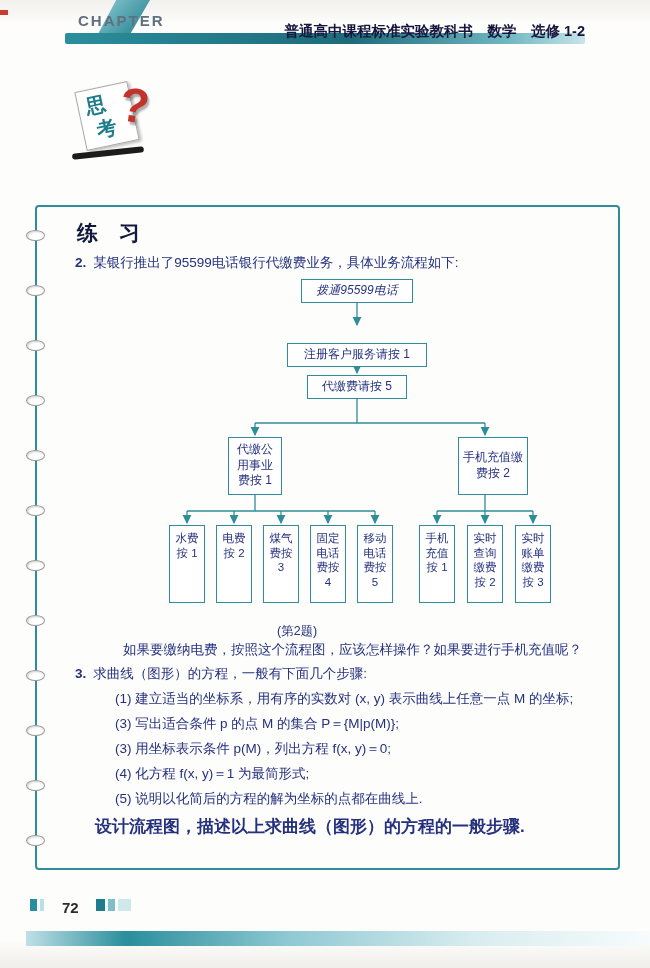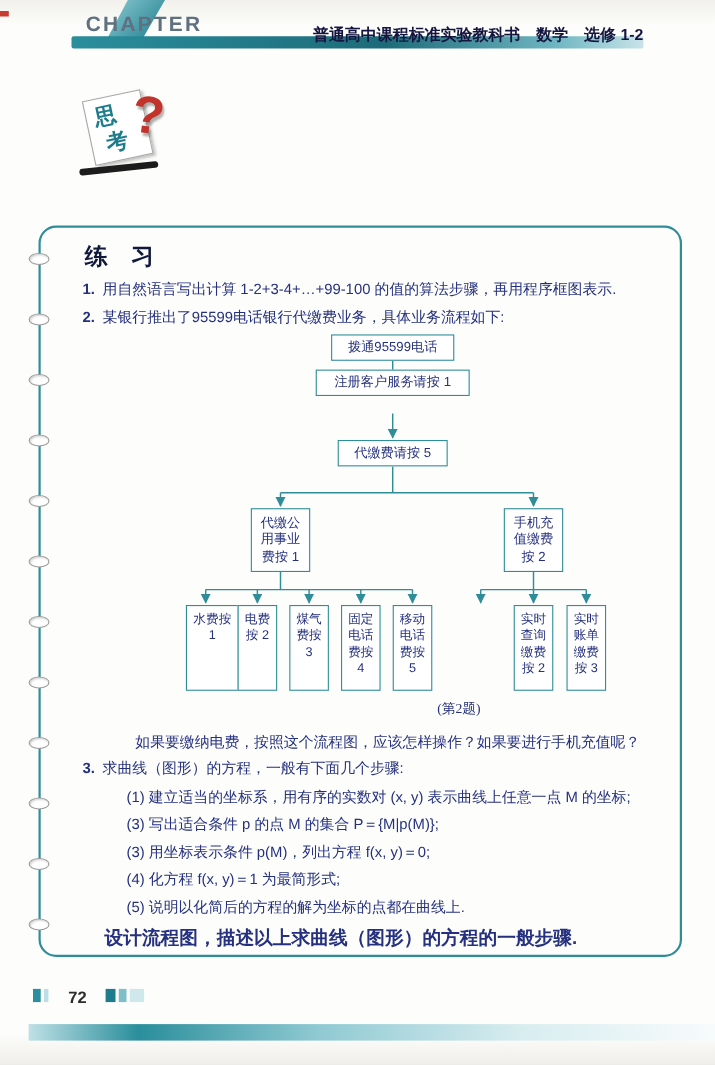--- a/index.html
+++ b/index.html
@@ -10,21 +10,21 @@
     overflow:hidden;
   }
   
   .red-tick { position:absolute; left:0; top:10px; width:8px; height:5px; background:#c93a30; }
   .chapter-shape {
     position:absolute; left:98px; top:0; width:52px; height:34px;
     background:linear-gradient(135deg,#8ecbd4,#1d7d8c);
     clip-path:polygon(35% 0, 100% 0, 62% 100%, 0 100%);
   }
   .chapter-label {
-    position:absolute; left:78px; top:12px; font-size:19px; font-weight:bold;
+    position:absolute; left:78px; top:12px; font-size:15px; font-weight:bold;
     letter-spacing:2px; color:#5f7080; z-index:2;
   }
   .header-bar {
     position:absolute; left:65px; top:33px; width:520px; height:11px; border-radius:2px;
     background:linear-gradient(90deg,#2a8e9c 0%,#1d6b7a 55%,#6fb7c2 85%,#c8e4e9 100%);
   }
   .header-title {
     position:absolute; left:230px; top:22px; width:355px; text-align:right;
     font-size:14.5px; font-weight:bold; color:#15153f; z-index:2;
   }
@@ -43,21 +43,21 @@
     transform:rotate(8deg); text-shadow:2px 3px 2px rgba(110,110,110,0.55); z-index:2;
   }
   .think-underline {
     position:absolute; left:10px; top:68px; width:72px; height:6px; background:#1c1c1c;
     transform:rotate(-6deg); border-radius:3px;
   }
   .think-text { position:absolute; left:110px; top:40px; font-size:14.5px; color:#23307c; }
   
   .ex-box {
     position:absolute; left:35px; top:205px; width:585px; height:665px;
-    border:2px solid #2f8d99; border-radius:16px;
+    border:2px solid #2f8d99; border-radius:4px;
     padding:12px 16px 0 28px;
   }
   .hole {
     position:absolute; left:-11px; width:19px; height:11px; background:#fff;
     border:1px solid #9a9a9a; border-radius:50%;
     box-shadow:inset 1px 1px 2px rgba(0,0,0,0.18);
   }
   .ex-title { margin-left:12px; font-size:21px; font-weight:bold; color:#10183c; }
   .ex-item { margin:6px 0 0 10px; font-size:13.5px; color:#25317f; line-height:1.45; }
   .ex-num { font-weight:bold; margin-right:7px; }
@@ -68,22 +68,22 @@
   .flowchart { position:relative; width:560px; height:360px; margin:6px 0 0 22px; }
   .fc-svg { position:absolute; left:0; top:0; }
   .fc-box {
     position:absolute; border:1.3px solid #2f8d99; background:#fff; color:#25317f;
     font-size:12px; line-height:1.3; text-align:center;
     display:flex; align-items:center; justify-content:center; padding:2px 3px;
     word-break:break-all;
   }
   .fc-tall { align-items:flex-start; padding-top:5px; font-size:11.5px; }
   .fc-caption {
-    position:absolute; left:190px; top:332px; width:160px; text-align:right;
-    font-size:12.5px; color:#25317f;font-family:Liberation Serif, serif;
+    position:absolute; left:190px; top:344px; width:160px; text-align:left;
+    font-size:12.5px; color:#25317f;
   }
   
   .pgnum { position:absolute; top:899px; font-size:15px; font-weight:bold; color:#2c2c2c; }
   .fsq { position:absolute; top:899px; height:12px; }
   .bottom-band {
     position:absolute; left:26px; top:931px; width:624px; height:15px;
     background:linear-gradient(90deg,#bfe0e6 0%,#2a8e9c 16%,#8fc9d2 42%,#d8edf0 72%,#f7fbfc 100%);
   }
 </style>
 </head>
@@ -115,23 +115,20 @@
     <div class="hole" style="top:298px"></div>
     <div class="hole" style="top:353px"></div>
     <div class="hole" style="top:408px"></div>
     <div class="hole" style="top:463px"></div>
     <div class="hole" style="top:518px"></div>
     <div class="hole" style="top:573px"></div>
     <div class="hole" style="top:628px"></div>
 
     <div class="ex-title">练　习</div>
 
-    <div class="ex-item">
-      <span class="ex-num">1.</span><span>用自然语言写出计算 1-2+3-4+…+99-100 的值的算法步骤，再用程序框图表示.</span>
-    </div>
 
     <div class="ex-item">
       <span class="ex-num">2.</span><span>某银行推出了95599电话银行代缴费业务，具体业务流程如下:</span>
     </div>
 
     <div class="flowchart">
       <svg class="fc-svg" width="560" height="360">
         <defs>
           <marker id="arw" viewBox="0 0 10 10" refX="9" refY="5" markerWidth="7" markerHeight="7" orient="auto">
             <path d="M0,0 L10,5 L0,10 z" fill="#2f8d99"></path>
@@ -152,30 +149,31 @@
           <line x1="241" y1="232" x2="241" y2="244" marker-end="url(#arw)"></line>
           <line x1="288" y1="232" x2="288" y2="244" marker-end="url(#arw)"></line>
           <line x1="398" y1="216" x2="398" y2="232"></line>
           <line x1="350" y1="232" x2="446" y2="232"></line>
           <line x1="350" y1="232" x2="350" y2="244" marker-end="url(#arw)"></line>
           <line x1="398" y1="232" x2="398" y2="244" marker-end="url(#arw)"></line>
           <line x1="446" y1="232" x2="446" y2="244" marker-end="url(#arw)"></line>
         </g>
       </svg>
 
-      <div class="fc-box" style="left:214px; top:0;   width:112px; height:24px;">拨通95599电话</div>
-      <div class="fc-box" style="left:200px; top:32px; width:140px; height:24px;">注册客户服务请按 1</div>
+      <div class="fc-box" style="left:214px; top:0;   width:112px; height:24px;font-style:italic;">拨通95599电话</div>
+      <div class="fc-box" style="left:200px; top:64px; width:140px; height:24px;">注册客户服务请按 1</div>
       <div class="fc-box" style="left:220px; top:96px; width:100px; height:24px;">代缴费请按 5</div>
       <div class="fc-box" style="left:141px; top:158px; width:54px; height:58px;">代缴公用事业费按 1</div>
-      <div class="fc-box" style="left:371px; top:158px; width:54px; height:58px;">手机充值缴费按 2</div>
-      <div class="fc-box fc-tall" style="left:82px;  top:246px; width:48px; height:78px;">水费按 1</div>
+      <div class="fc-box" style="left:371px; top:158px; width:70px; height:58px;">手机充值缴费按 2</div>
+      <div class="fc-box fc-tall" style="left:82px;  top:246px; width:36px; height:78px;">水费按 1</div>
       <div class="fc-box fc-tall" style="left:129px; top:246px; width:36px; height:78px;">电费按 2</div>
       <div class="fc-box fc-tall" style="left:176px; top:246px; width:36px; height:78px;">煤气费按 3</div>
       <div class="fc-box fc-tall" style="left:223px; top:246px; width:36px; height:78px;">固定电话费按 4</div>
       <div class="fc-box fc-tall" style="left:270px; top:246px; width:36px; height:78px;">移动电话费按 5</div>
+      <div class="fc-box fc-tall" style="left:332px; top:246px; width:36px; height:78px;">手机充值按 1</div>
       <div class="fc-box fc-tall" style="left:380px; top:246px; width:36px; height:78px;">实时查询缴费按 2</div>
       <div class="fc-box fc-tall" style="left:428px; top:246px; width:36px; height:78px;">实时账单缴费按 3</div>
 
       <div class="fc-caption">(第2题)</div>
     </div>
 
     <div class="ex-question">如果要缴纳电费，按照这个流程图，应该怎样操作？如果要进行手机充值呢？</div>
 
     <div class="ex-item" style="margin-top:5px;">
       <span class="ex-num">3.</span><span>求曲线（图形）的方程，一般有下面几个步骤:</span>

